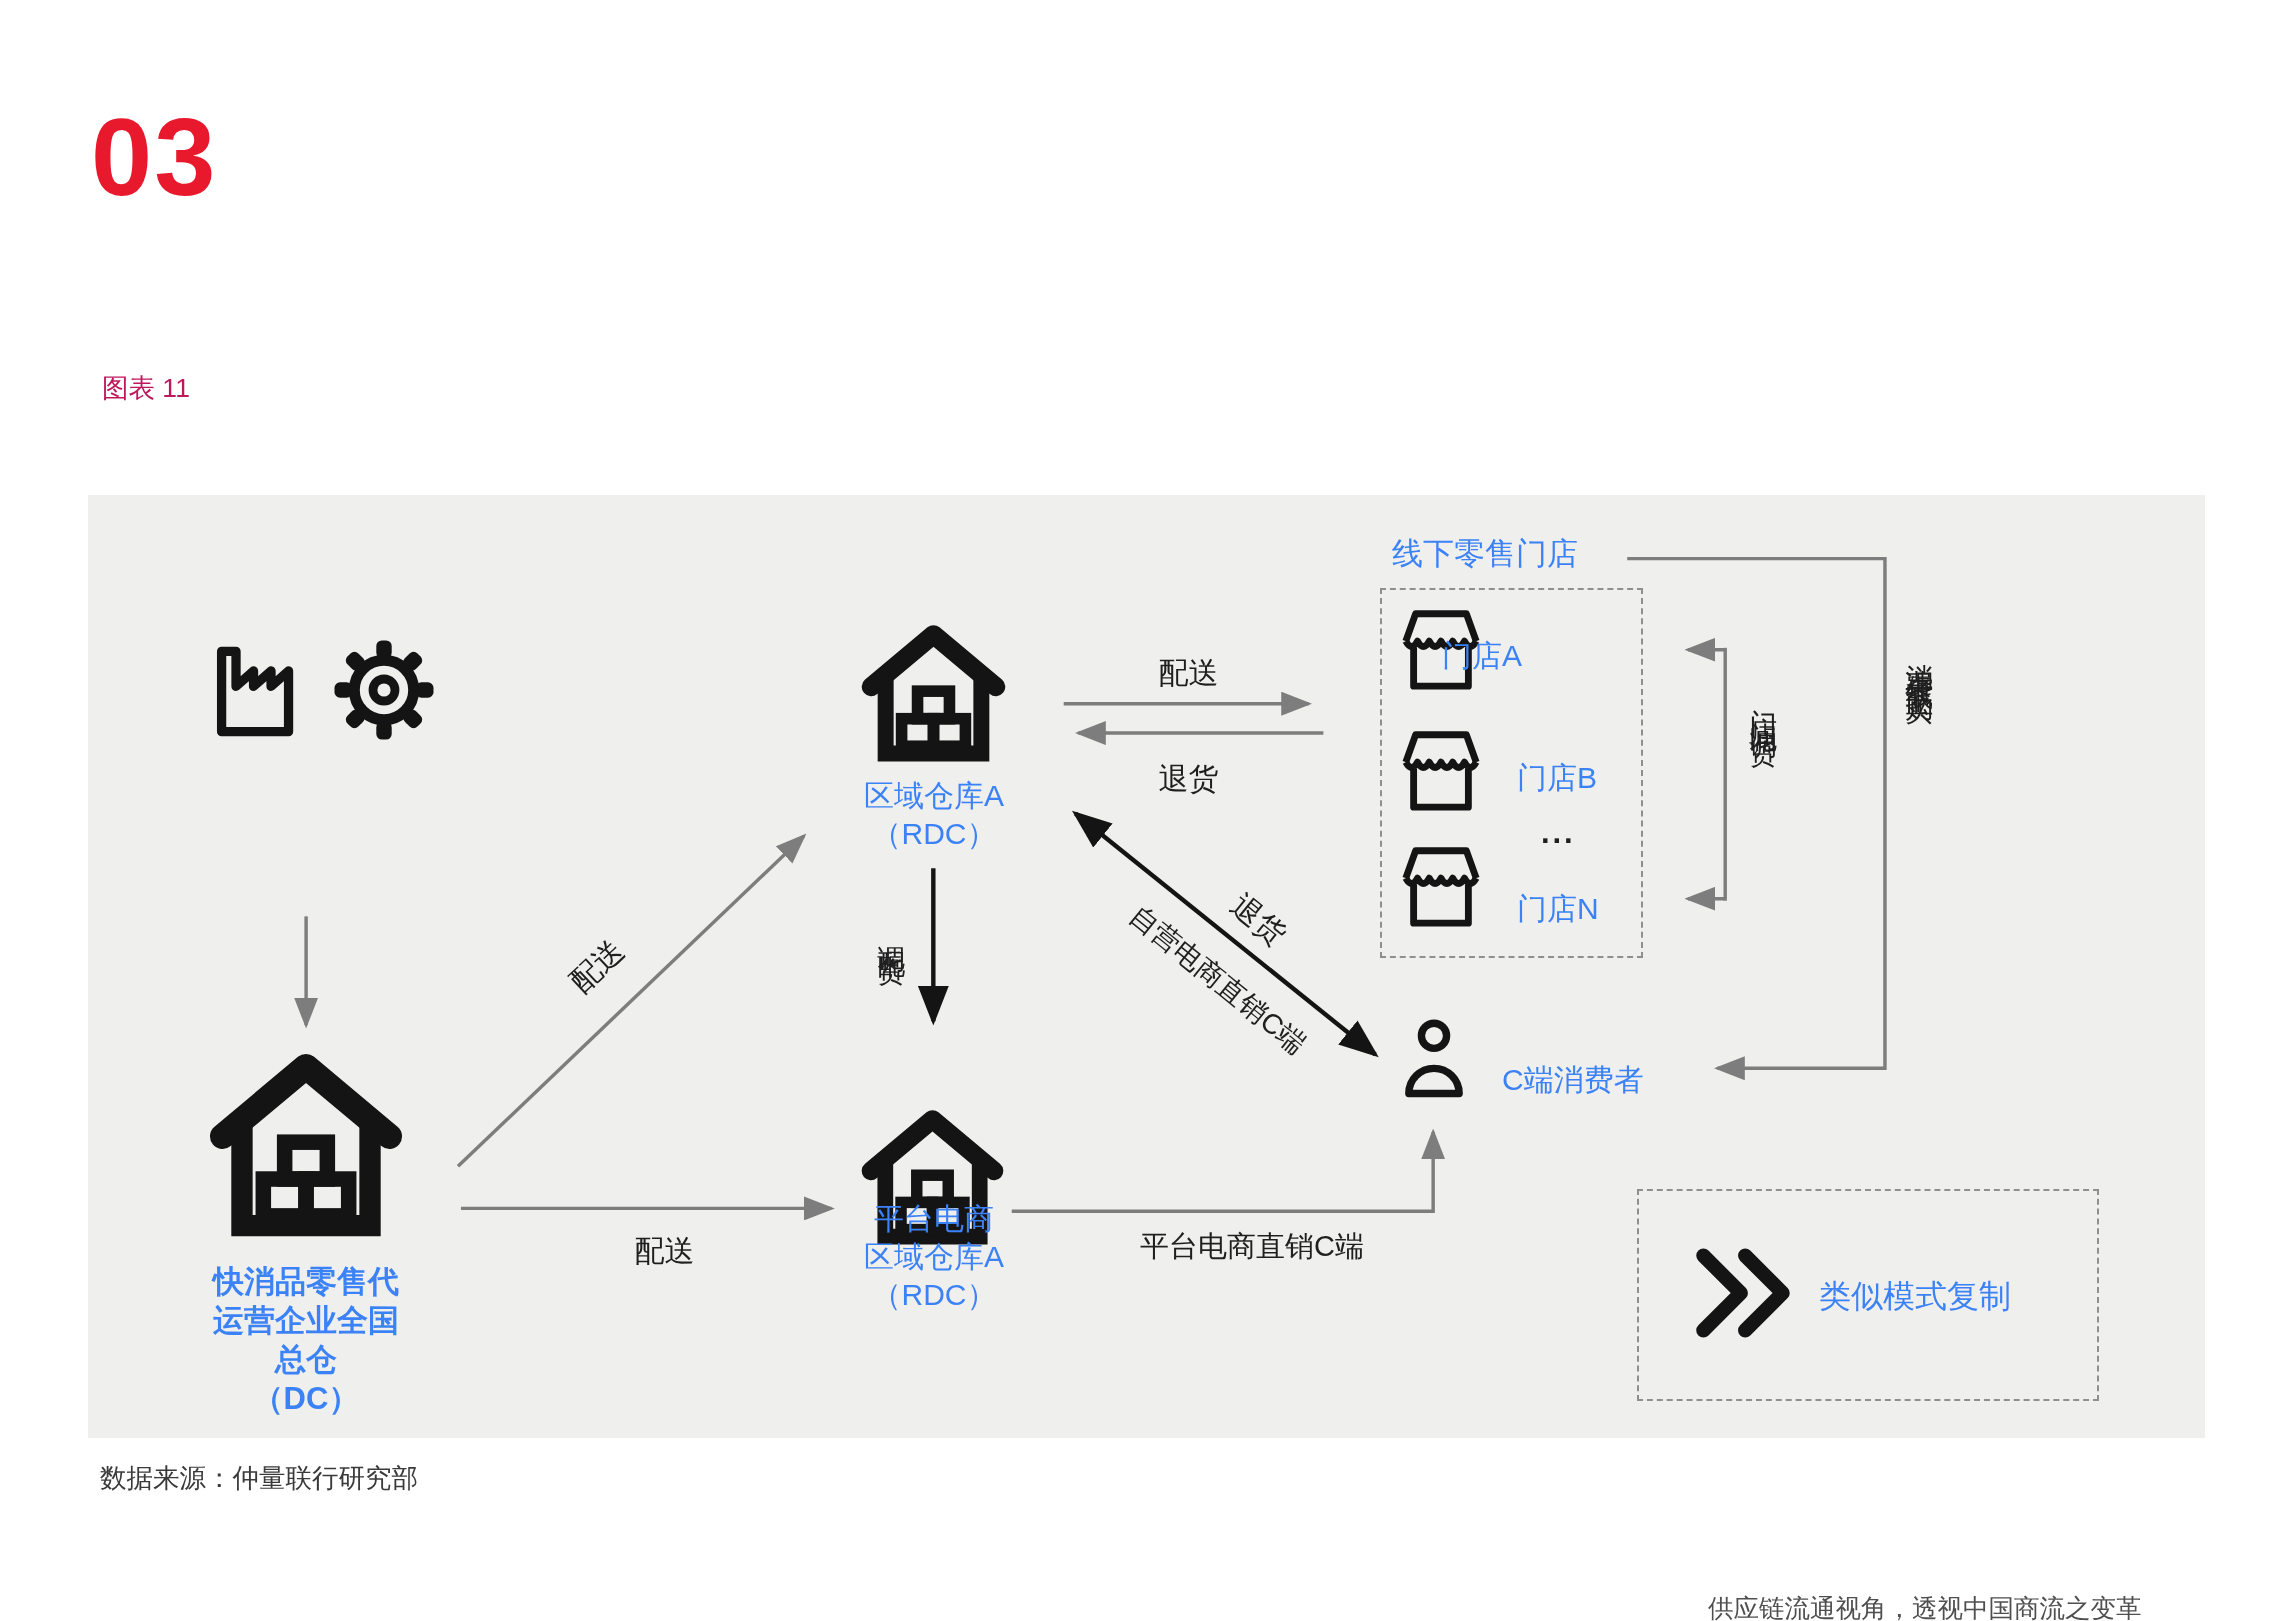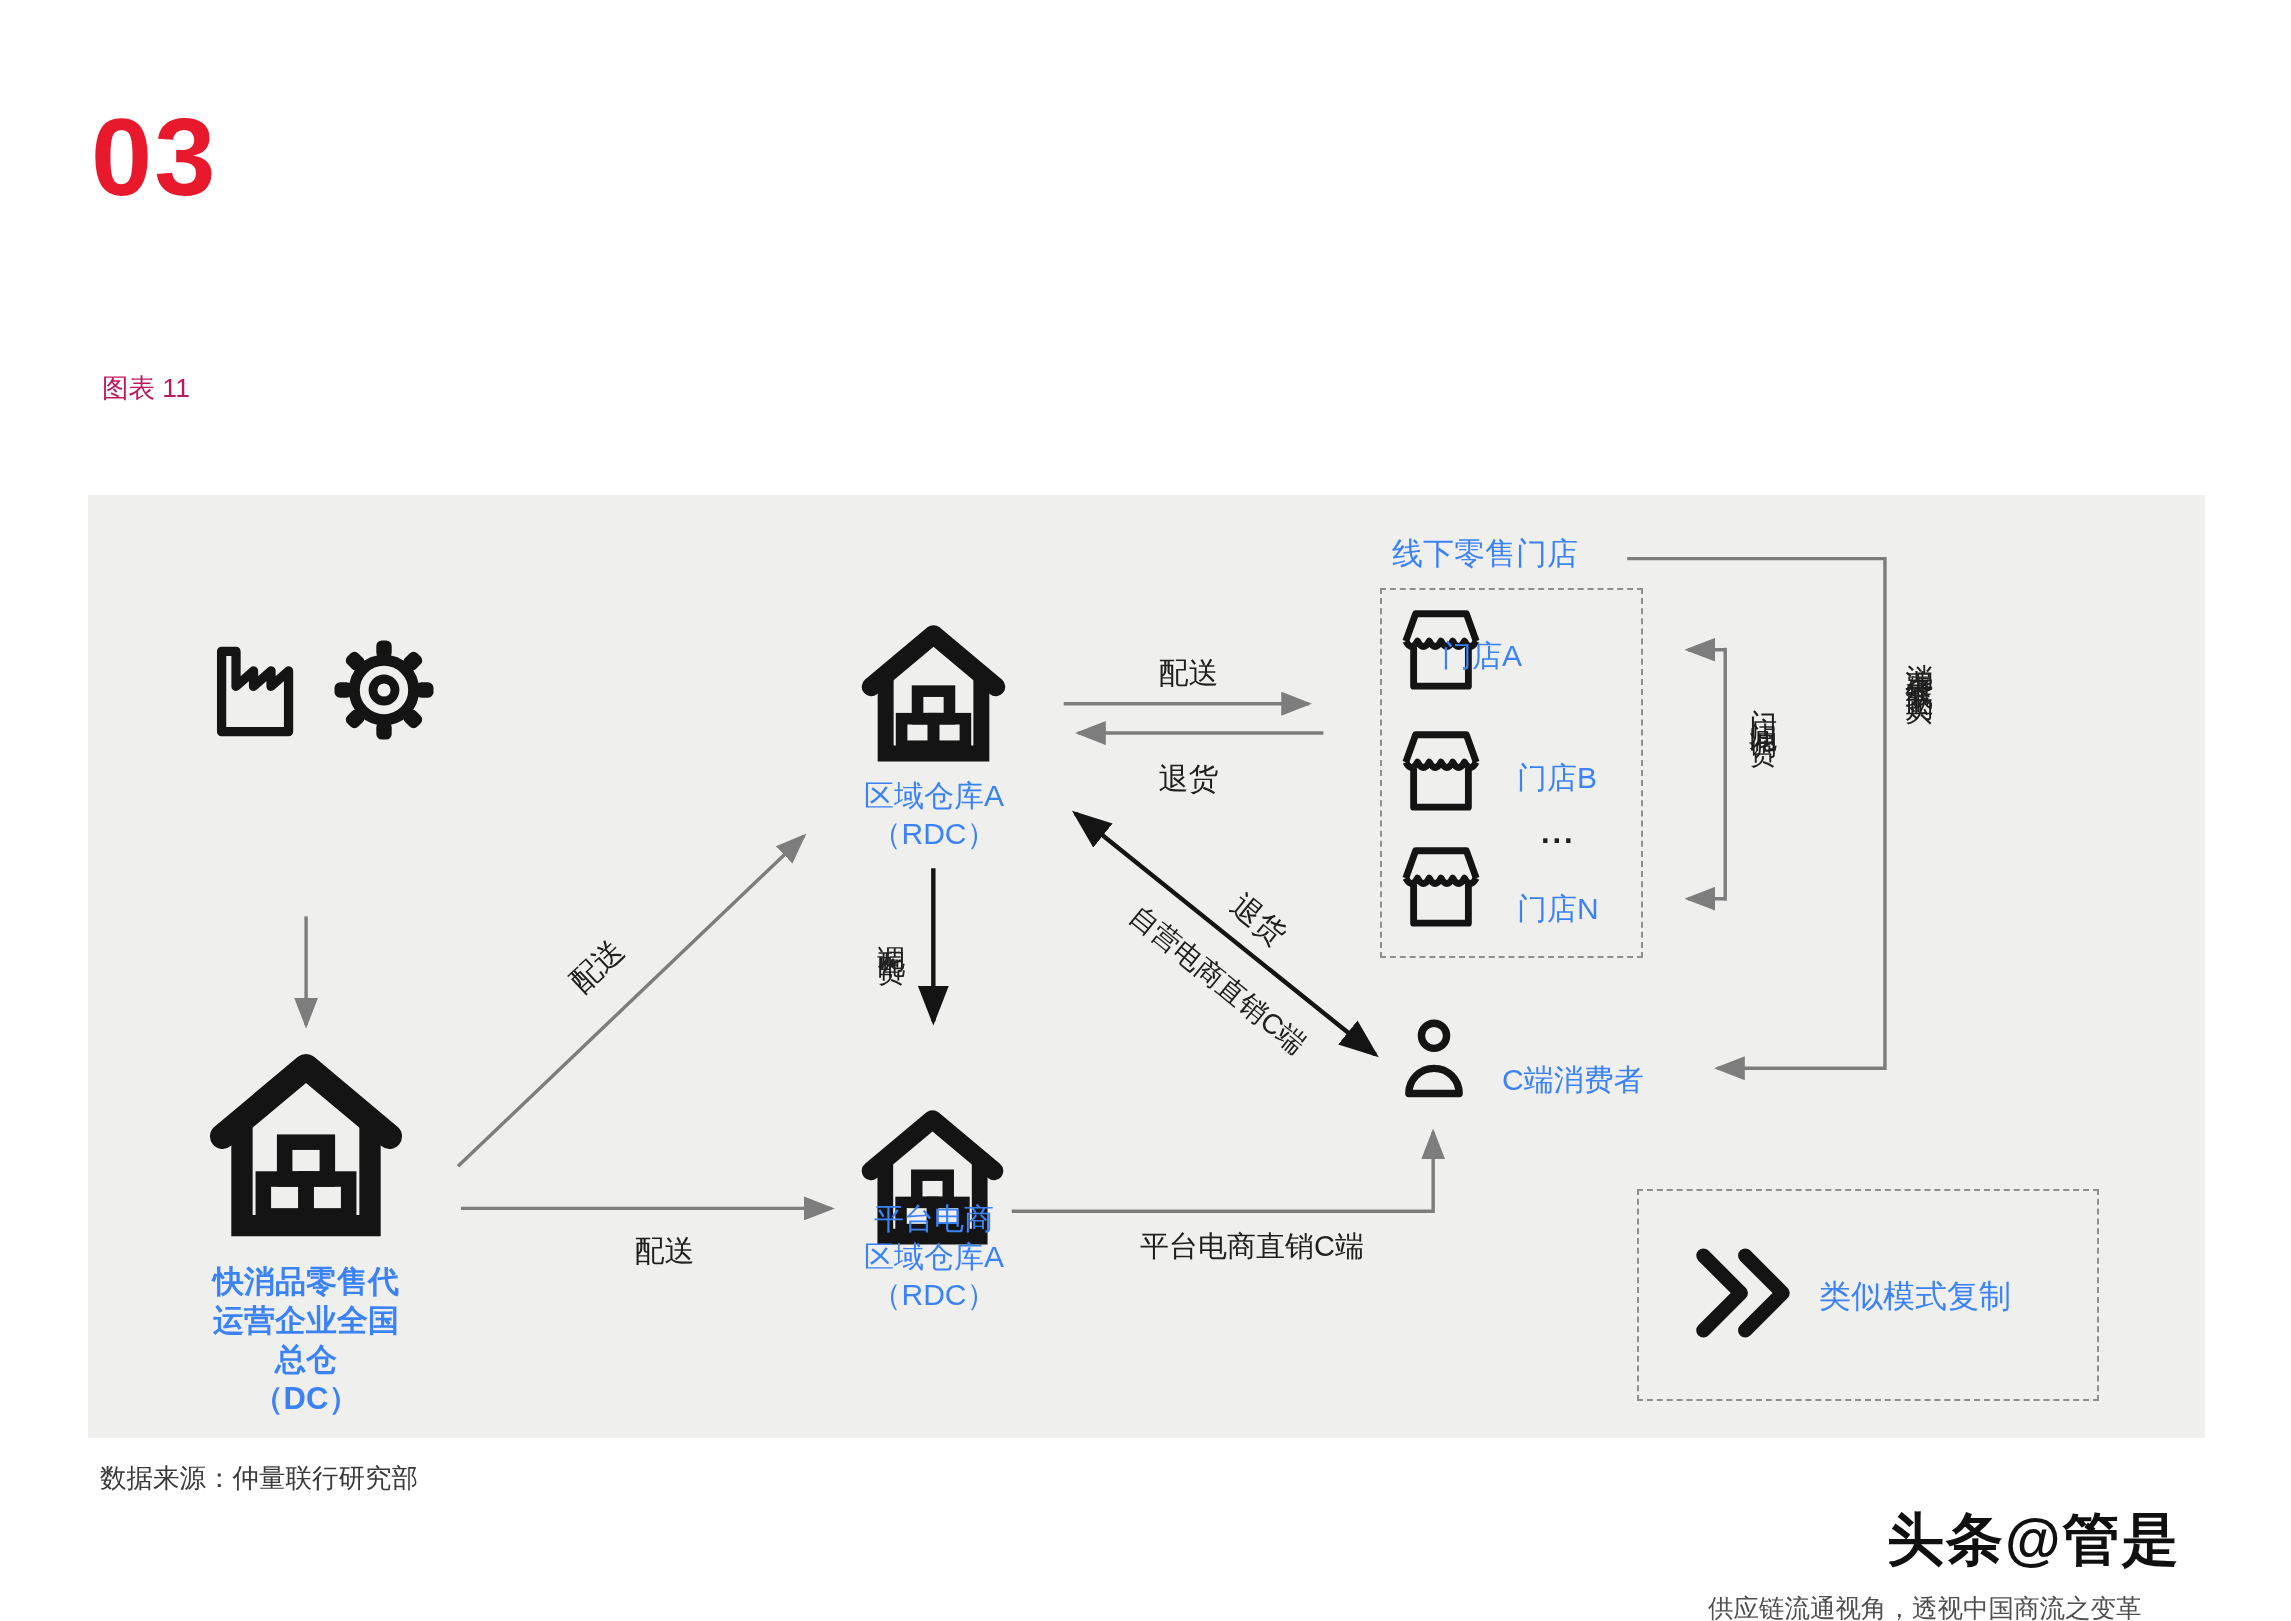--- a/index.html
+++ b/index.html
@@ -179,16 +179,15 @@
   <div class="abs edge-label" style="left:1127px;top:759px;width:123px">退货</div>
   <div class="abs vtext" style="left:875px;top:923px;letter-spacing:5.9px">调配货</div>
   <div class="abs rot" style="left:1199px;top:900px;width:118px;transform:rotate(39deg)">退货</div>
   <div class="abs rot" style="left:1090px;top:961px;width:255px;transform:rotate(39deg);font-size:28px">自营电商直销C端</div>
   <div class="abs edge-label" style="left:1127px;top:1227px;width:250px;font-size:29px">平台电商直销C端</div>
   <div class="abs vtext" style="left:1747px;top:686px">门店间调货</div>
   <div class="abs vtext" style="left:1903px;top:642px;letter-spacing:5.9px">消费者线下购买</div>
 
   <div class="abs source">数据来源：仲量联行研究部</div>
   <div class="abs footnote">供应链流通视角，透视中国商流之变革</div>
-  <div class="abs watermark">头条@管是</div>
 
 </div>
 
 
 </body></html>

